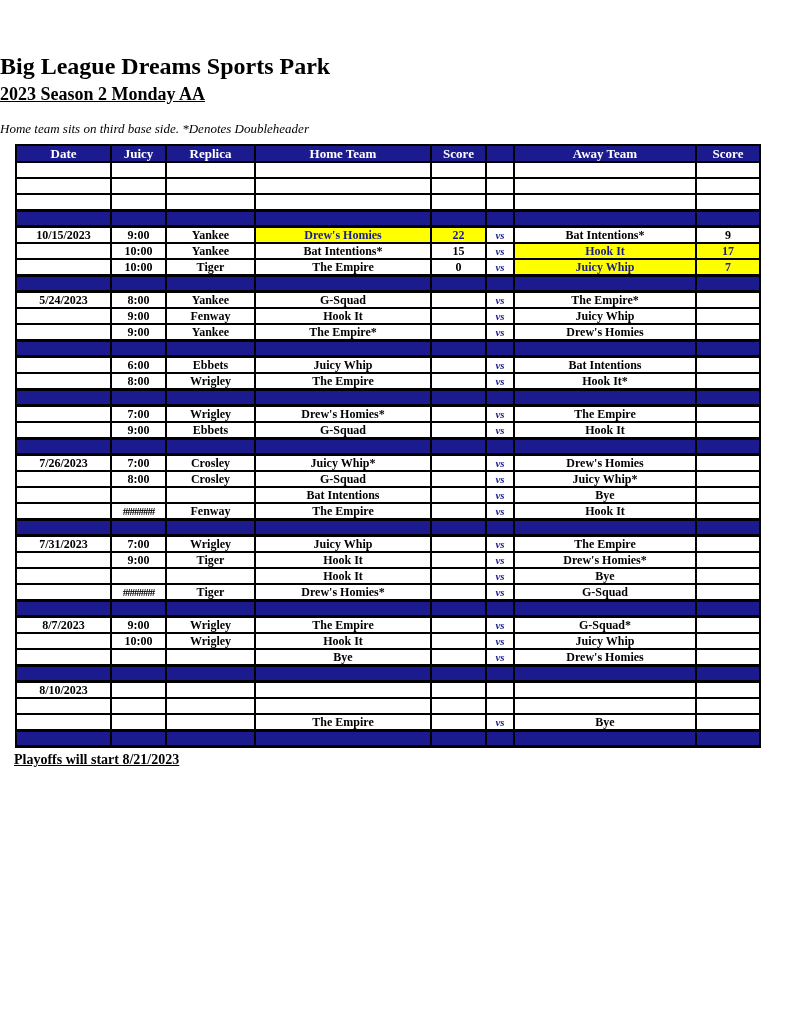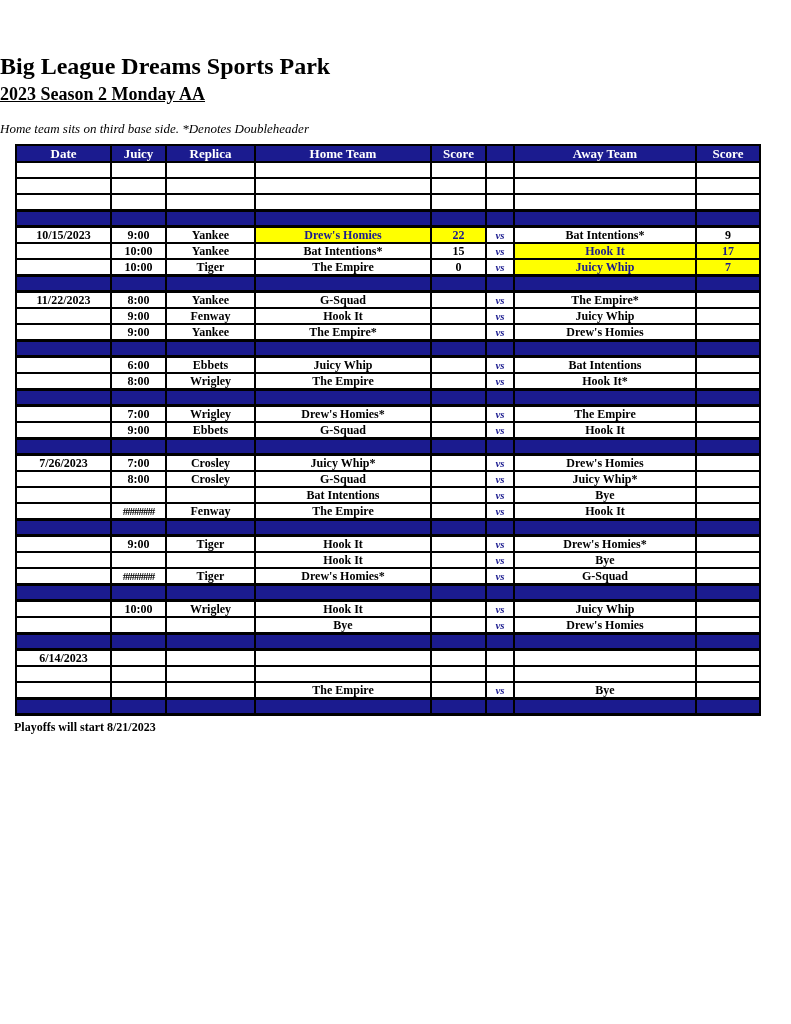--- a/index.html
+++ b/index.html
@@ -25,21 +25,21 @@
     text-align:center; vertical-align:middle;
     font-weight:bold; font-size:12px; line-height:14px;
     overflow:hidden; white-space:nowrap;
   }
   .sched thead th { background:var(--navy); color:#ffffff; font-size:13px; height:17px; }
   tr.sep td { background:var(--navy); border-top-width:3px; border-bottom-width:3px; }
   td.hl { background:var(--hl); color:var(--navy); }
   td.vs { font-style:italic; color:var(--navy); font-size:11px; }
   td.hash { letter-spacing:-1px; font-size:11px; }
   .footer {
-    margin:4px 0 0 14px; font-size:12px; font-weight:bold;
+    margin:4px 0 0 14px; font-size:14px; font-weight:bold;text-decoration:underline;
   }
 </style>
 </head>
 <body>
 
 <div class="titleblock">
   <div class="title">Big League Dreams Sports Park</div>
   <div class="subtitle">2023 Season 2 Monday AA</div>
   <div class="note">Home team sits on third base side.  *Denotes Doubleheader</div>
 </div>
@@ -142,21 +142,21 @@
         <td></td>
         <td></td>
         <td></td>
         <td></td>
         <td></td>
         <td></td>
         <td></td>
         <td></td>
       </tr>
       <tr>
-        <td>11/22/2023</td>
+        <td>5/24/2023</td>
         <td>8:00</td>
         <td>Yankee</td>
         <td>G-Squad</td>
         <td></td>
         <td class="vs">vs</td>
         <td>The Empire*</td>
         <td></td>
       </tr>
       <tr>
         <td></td>
@@ -292,20 +292,30 @@
         <td></td>
         <td></td>
         <td></td>
         <td></td>
         <td></td>
         <td></td>
         <td></td>
         <td></td>
       </tr>
       <tr>
+        <td>7/31/2023</td>
+        <td>7:00</td>
+        <td>Wrigley</td>
+        <td>Juicy Whip</td>
+        <td></td>
+        <td class="vs">vs</td>
+        <td>The Empire</td>
+        <td></td>
+      </tr>
+      <tr>
         <td></td>
         <td>9:00</td>
         <td>Tiger</td>
         <td>Hook It</td>
         <td></td>
         <td class="vs">vs</td>
         <td>Drew's Homies*</td>
         <td></td>
       </tr>
       <tr>
@@ -332,20 +342,30 @@
         <td></td>
         <td></td>
         <td></td>
         <td></td>
         <td></td>
         <td></td>
         <td></td>
         <td></td>
       </tr>
       <tr>
+        <td>8/7/2023</td>
+        <td>9:00</td>
+        <td>Wrigley</td>
+        <td>The Empire</td>
+        <td></td>
+        <td class="vs">vs</td>
+        <td>G-Squad*</td>
+        <td></td>
+      </tr>
+      <tr>
         <td></td>
         <td>10:00</td>
         <td>Wrigley</td>
         <td>Hook It</td>
         <td></td>
         <td class="vs">vs</td>
         <td>Juicy Whip</td>
         <td></td>
       </tr>
       <tr>
@@ -362,21 +382,21 @@
         <td></td>
         <td></td>
         <td></td>
         <td></td>
         <td></td>
         <td></td>
         <td></td>
         <td></td>
       </tr>
       <tr>
-        <td>6/14/2023</td>
+        <td>8/10/2023</td>
         <td></td>
         <td></td>
         <td></td>
         <td></td>
         <td></td>
         <td></td>
         <td></td>
       </tr>
       <tr>
         <td></td>

